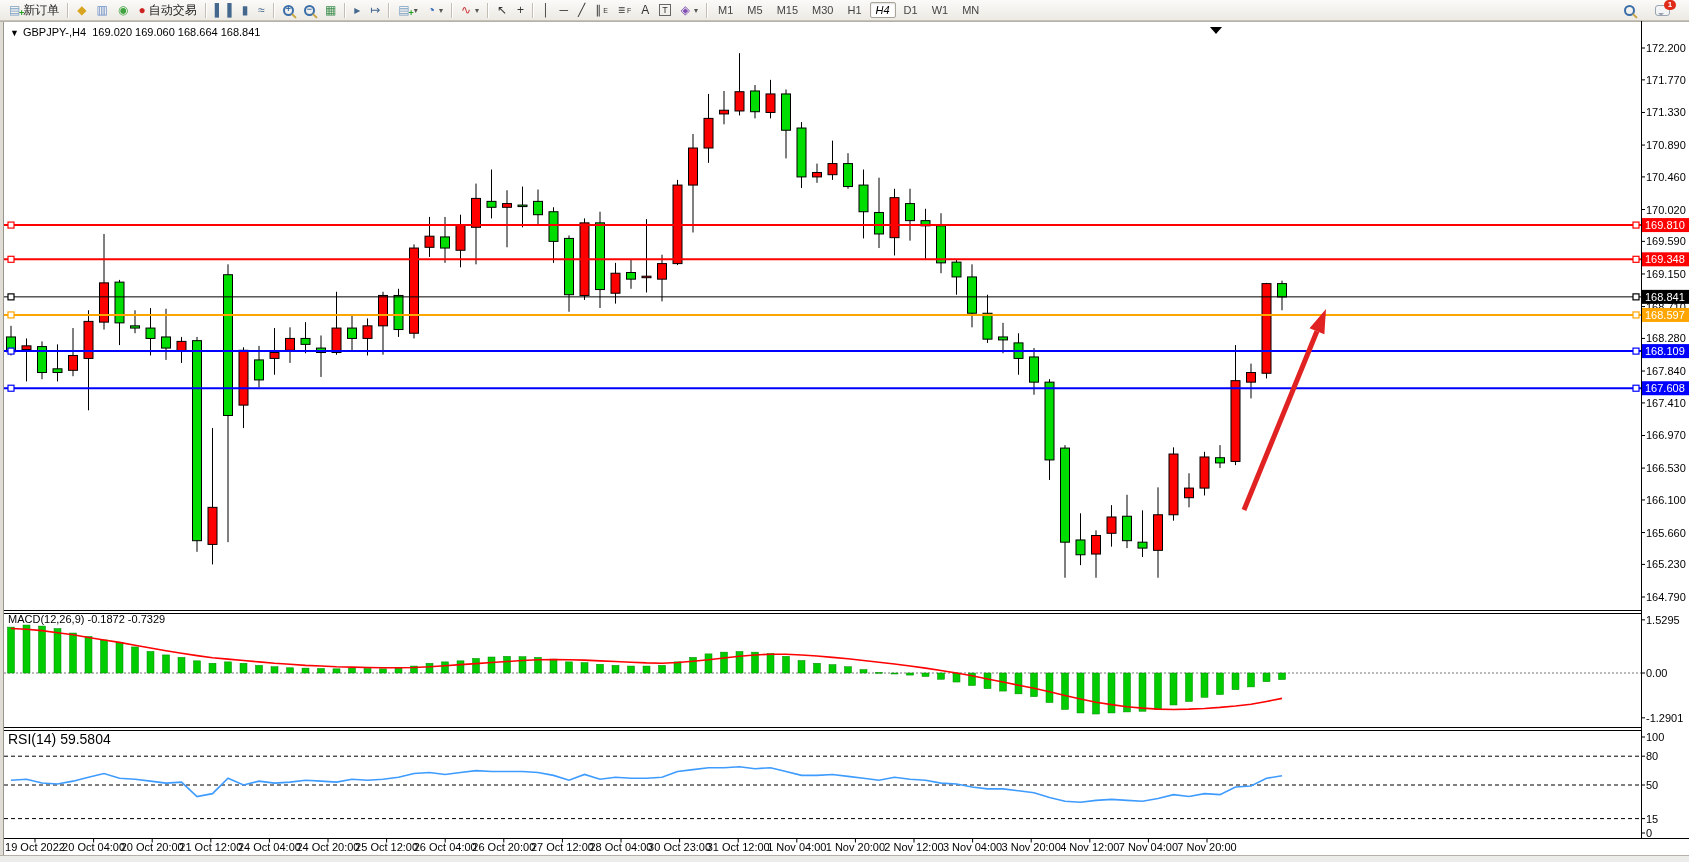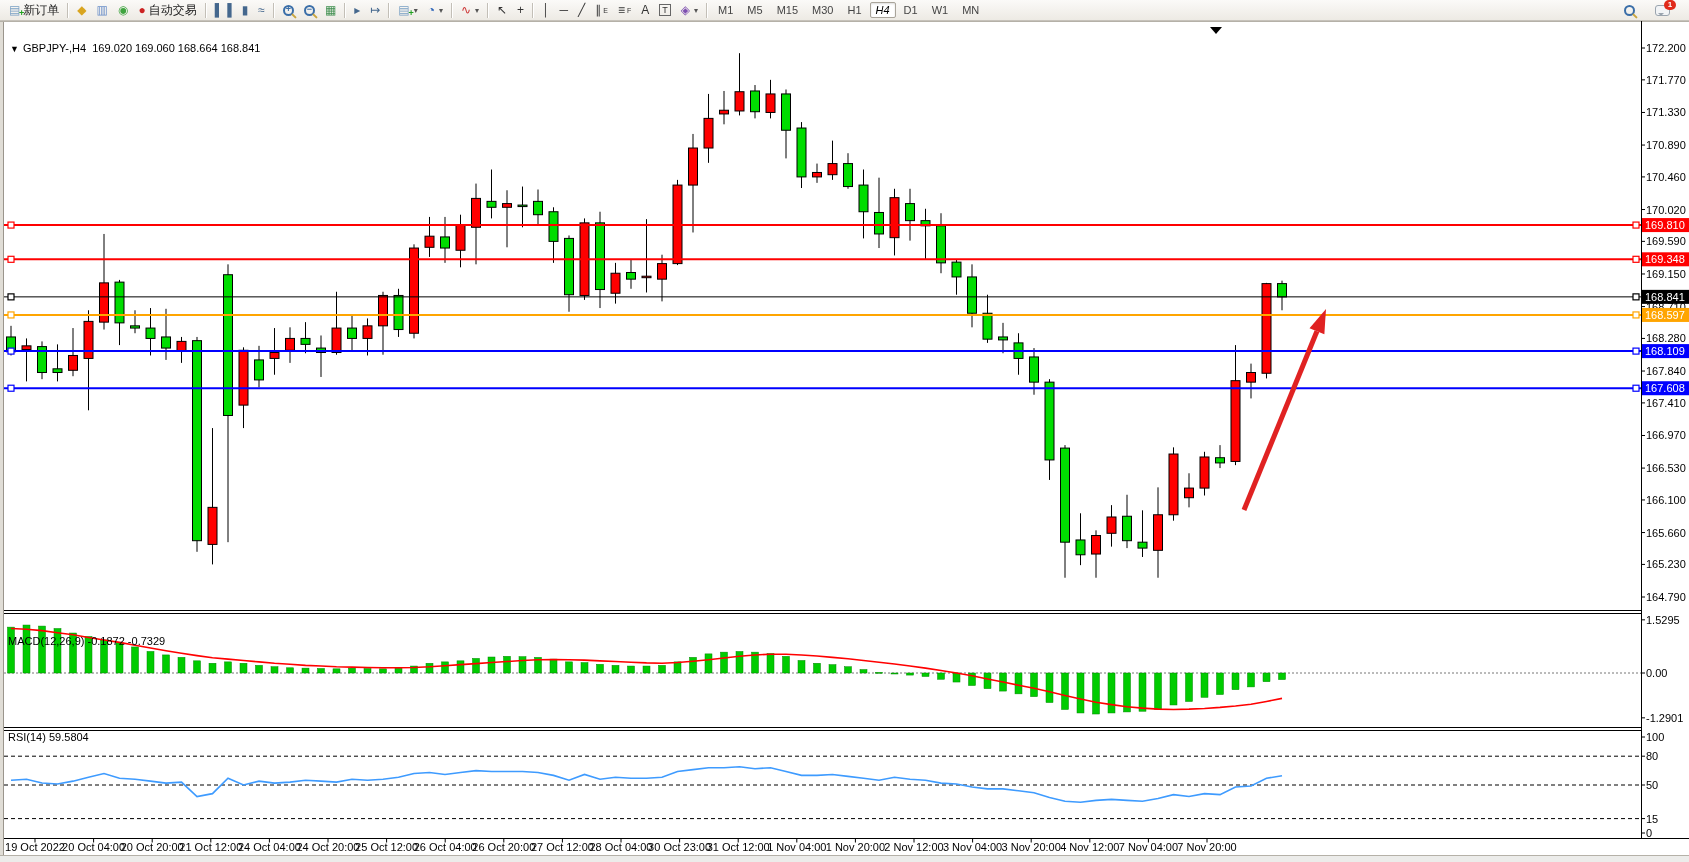--- a/index.html
+++ b/index.html
@@ -23,24 +23,24 @@
   .mag::after{content:"";position:absolute;width:6px;height:2px;background:#c9a53e;bottom:-3px;right:-5px;
     transform:rotate(45deg);border-radius:1px;}
   .mag i{position:absolute;left:0px;top:-2px;width:7px;text-align:center;font-style:normal;
     font-size:9px;font-weight:bold;color:#3a6ea8;line-height:9px;}
   #tb-right{margin-left:auto;display:flex;align-items:center;gap:10px;padding-right:14px;}
   .chat{position:relative;width:13px;height:9px;border:1.5px solid #9aa4ae;border-radius:3px;background:#f2f4f6;}
   .chat::after{content:"";position:absolute;left:2px;bottom:-4px;border:3px solid transparent;border-top-color:#9aa4ae;}
   .chat .badge{position:absolute;right:-7px;top:-6px;min-width:10px;height:10px;border-radius:6px;background:#e02a1a;
     color:#fff;font-size:8px;font-weight:bold;text-align:center;line-height:10px;padding:0 1px;}
   
-  #chart-title{position:absolute;left:10px;top:42px;font-size:11px;color:#000;z-index:5;}
+  #chart-title{position:absolute;left:10px;top:26px;font-size:11px;color:#000;z-index:5;}
   #chart-title .dd{font-size:9px;margin-right:4px;}
-  #macd-label{position:absolute;left:8px;top:635px;font-size:11px;color:#000;z-index:5;}
-  #rsi-label{position:absolute;left:8px;top:731px;font-size:11px;color:#000;z-index:5;}
+  #macd-label{position:absolute;left:8px;top:613px;font-size:11px;color:#000;z-index:5;}
+  #rsi-label{position:absolute;left:8px;top:731px;font-size:14px;color:#000;z-index:5;}
   #chart-svg{position:absolute;left:0;top:21px;}
   svg text{font-family:"Liberation Sans",sans-serif;}
 </style>
 </head>
 <body>
 
 <div id="app">
   <div id="toolbar">
       <span class="tb-btn">
         <span class="tb-glyph" style="color: rgb(122, 160, 196);">▤<span class="tb-plus">+</span></span>

